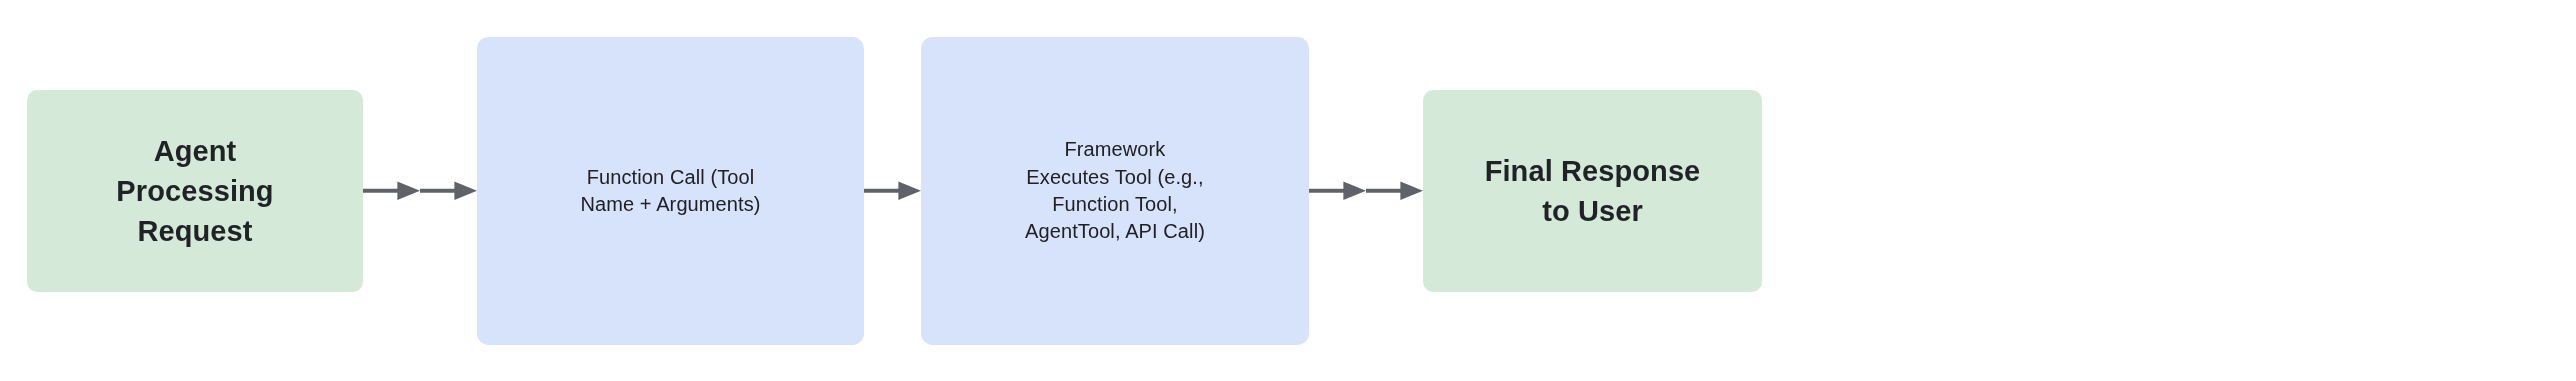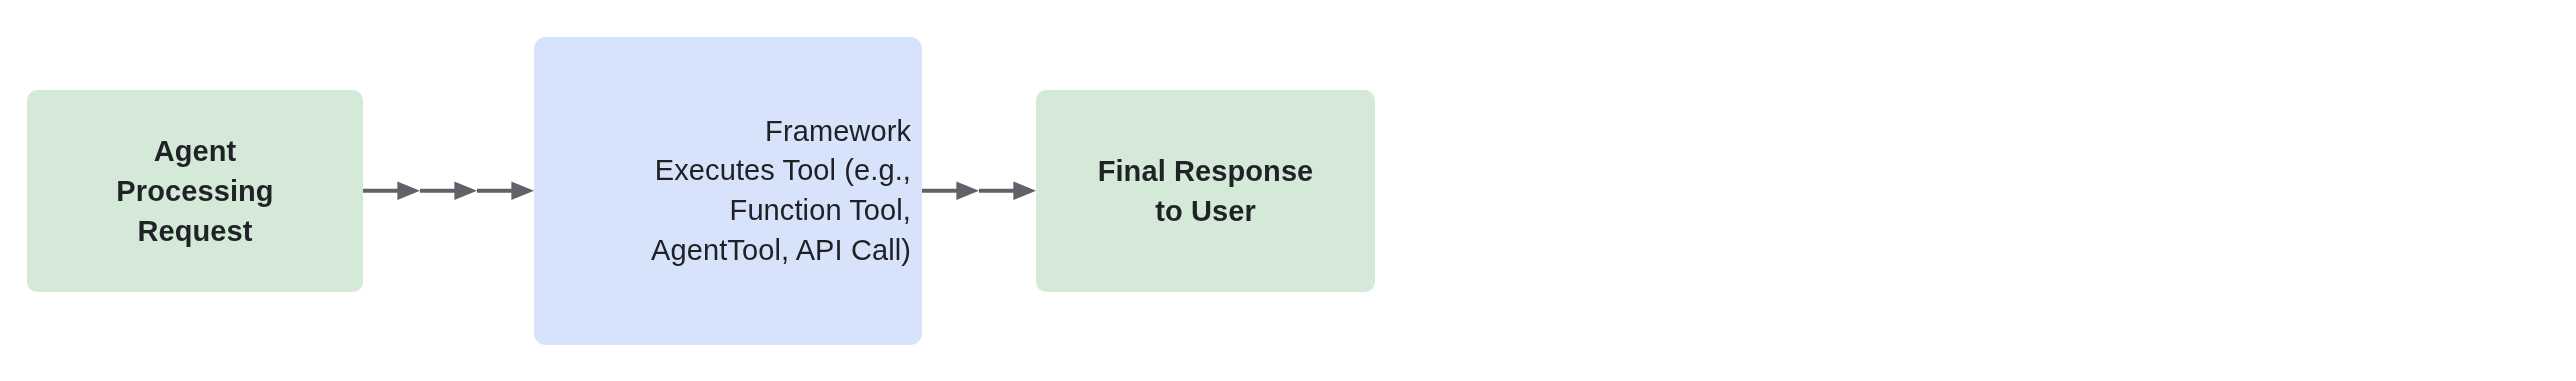--- a/index.html
+++ b/index.html
@@ -57,25 +57,24 @@
     font-weight: 700;
     color: #1f2326;
   }
   
   .node.process {
     background: #d7e2fb;
     height: 308px;
     border-radius: 11.7px;
   }
   .node.process .node-label {
-    font-size: 29px;
+    font-size: 20px;
     line-height: 1.37;
     font-weight: 400;
     color: #202124;
-    text-align: right;
   }
   
   .n1 { width: 336px; margin-left: 27px; }
   .n2 { width: 387px; }
   .n3 { width: 387px; }
   .n4 { width: 388px; }
   .n5 { width: 387px; }
   .n6 { width: 339px; }
 
   
@@ -113,20 +112,24 @@
     </div>
 
 
     <div class="connector">
       <svg class="arrow-svg" viewBox="0 0 73 30">
         <line x1="0" y1="15" x2="50" y2="15" stroke="#5f6368" stroke-width="5"></line>
         <polygon points="44,3 73,15 44,27" fill="#5f6368"></polygon>
       </svg>
     </div>
 
+    <div class="node process n3">
+      <span class="node-label">Function Call (Tool
+Name + Arguments)</span>
+    </div>
 
     <div class="connector">
       <svg class="arrow-svg" viewBox="0 0 73 30">
         <line x1="0" y1="15" x2="50" y2="15" stroke="#5f6368" stroke-width="5"></line>
         <polygon points="44,3 73,15 44,27" fill="#5f6368"></polygon>
       </svg>
     </div>
 
     <div class="node process n4">
       <span class="node-label">Framework

